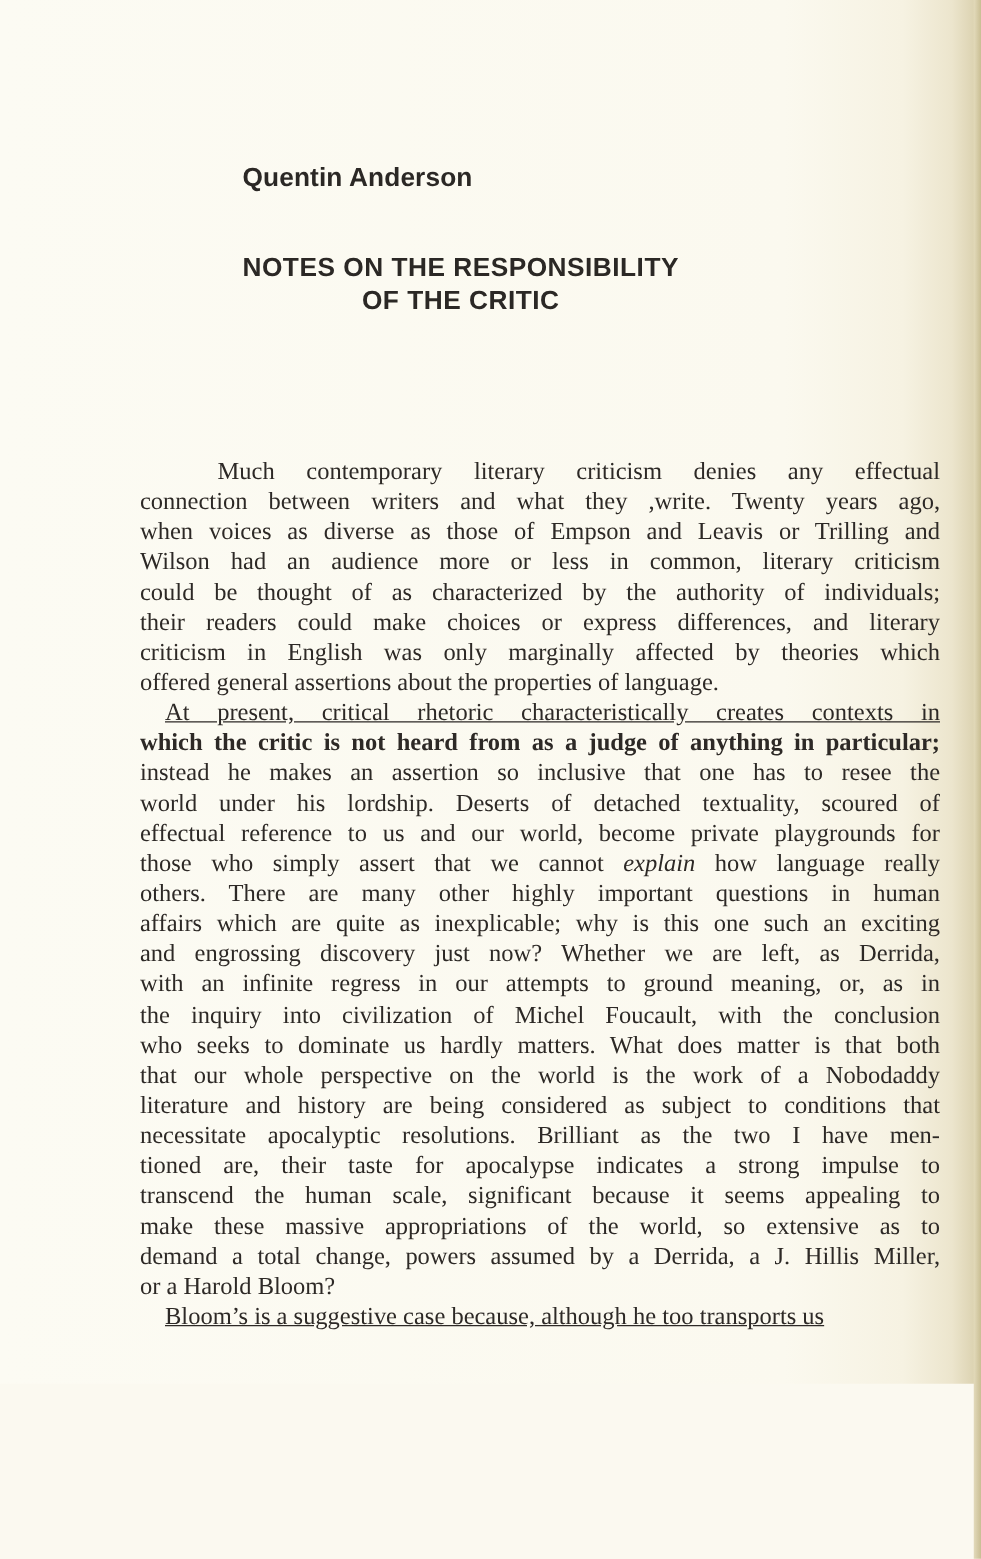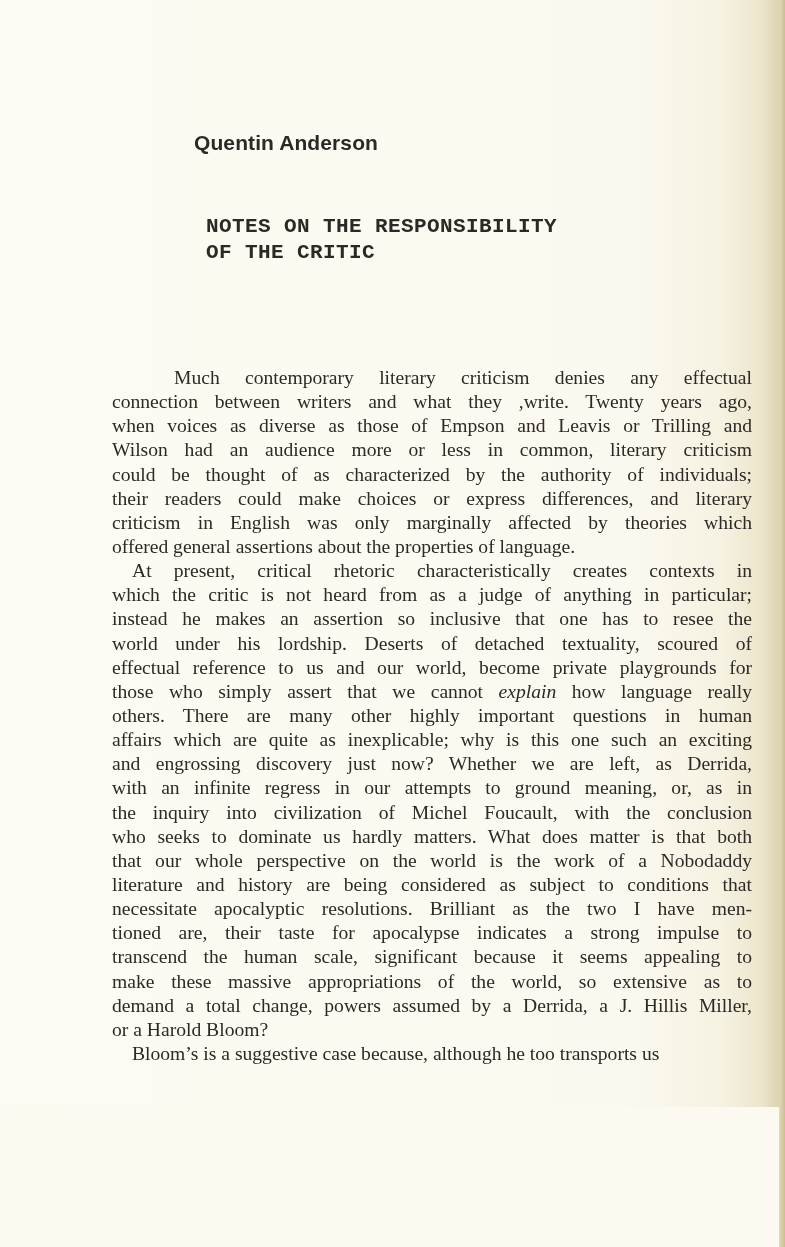--- a/index.html
+++ b/index.html
@@ -37,27 +37,28 @@
     font-weight: bold;
     font-size: 21px;
     letter-spacing: 0.1px;
     color: #2b2825;
     margin: 0;
   }
   .title {
     position: absolute;
     left: 194px;
     top: 202px;
-    font-family: Liberation Mono, monospace;
+    font-family: Liberation Sans, sans-serif;
     font-weight: bold;
     font-size: 21px;
     line-height: 26px;
     letter-spacing: 0.4px;
     color: #2b2825;
-    margin: 12px;
+    margin: 0;
+    text-align: center;
   }
   .title span { display: block; }
   .body-text {
     position: absolute;
     left: 112px;
     top: 346px;
     width: 640px;
     font-size: 19.6px;
     line-height: 24.15px;
     color: #2d2926;
@@ -67,21 +68,21 @@
     display: block;
     text-align: justify;
     text-align-last: justify;
     white-space: nowrap;
     height: 24.15px;
   }
   .line.last {
     text-align-last: left;
   }
   .indent-first { padding-left: 62px; }
-  .indent { padding-left: 20px; }
+  .indent { padding-left: 20px; text-decoration: underline; }
   em { font-style: italic; }
 </style>
 </head>
 <body>
 
 <div class="page">
   <div class="spine-edge"></div>
 
   <h2 class="author">Quentin Anderson</h2>
 
@@ -97,21 +98,21 @@
       <span class="line" style="white-space: normal;">when voices as diverse as those of Empson and Leavis or Trilling and</span>
       <span class="line" style="white-space: normal;">Wilson had an audience more or less in common, literary criticism</span>
       <span class="line" style="white-space: normal;">could be thought of as characterized by the authority of individuals;</span>
       <span class="line" style="white-space: normal;">their readers could make choices or express differences, and literary</span>
       <span class="line" style="white-space: normal;">criticism in English was only marginally affected by theories which</span>
       <span class="line last" style="white-space: normal;">offered general assertions about the properties of language.</span>
     </div>
 
     <div>
       <span class="line indent" style="white-space: normal;">At present, critical rhetoric characteristically creates contexts in</span>
-      <span class="line" style="white-space: normal;">which the critic is not heard from as a judge of anything in particular;</span>
+      <span class="line" style="white-space: normal; font-weight: bold;">which the critic is not heard from as a judge of anything in particular;</span>
       <span class="line" style="white-space: normal;">instead he makes an assertion so inclusive that one has to resee the</span>
       <span class="line" style="white-space: normal;">world under his lordship. Deserts of detached textuality, scoured of</span>
       <span class="line" style="white-space: normal;">effectual reference to us and our world, become private playgrounds for</span>
       <span class="line" style="white-space: normal;"><span>those who simply assert that we cannot </span><em>explain</em><span> how language really</span></span>
       <span class="line" style="white-space: normal;">others. There are many other highly important questions in human</span>
       <span class="line" style="white-space: normal;">affairs which are quite as inexplicable; why is this one such an exciting</span>
       <span class="line" style="white-space: normal;">and engrossing discovery just now? Whether we are left, as Derrida,</span>
       <span class="line" style="white-space: normal;">with an infinite regress in our attempts to ground meaning, or, as in</span>
       <span class="line" style="white-space: normal;">the inquiry into civilization of Michel Foucault, with the conclusion</span>
       <span class="line" style="white-space: normal;">who seeks to dominate us hardly matters. What does matter is that both</span>

